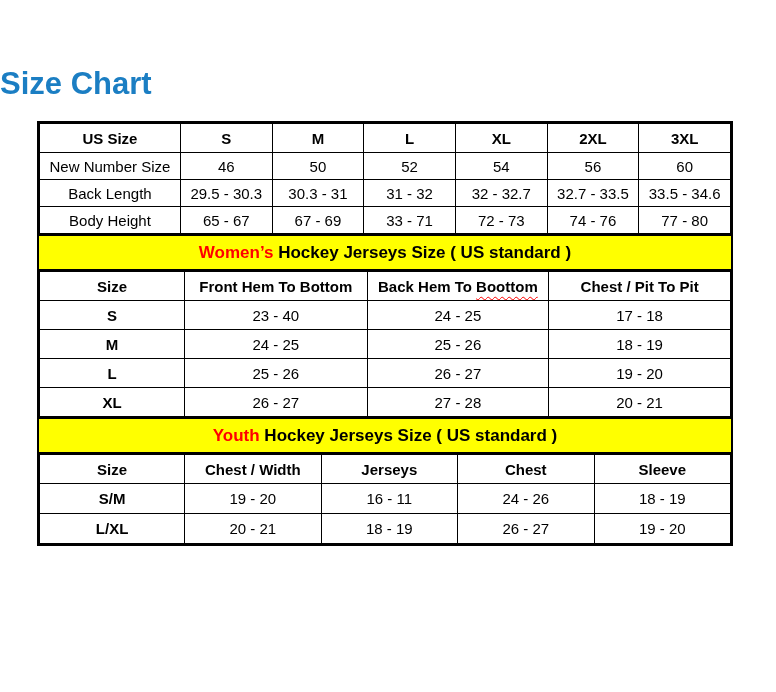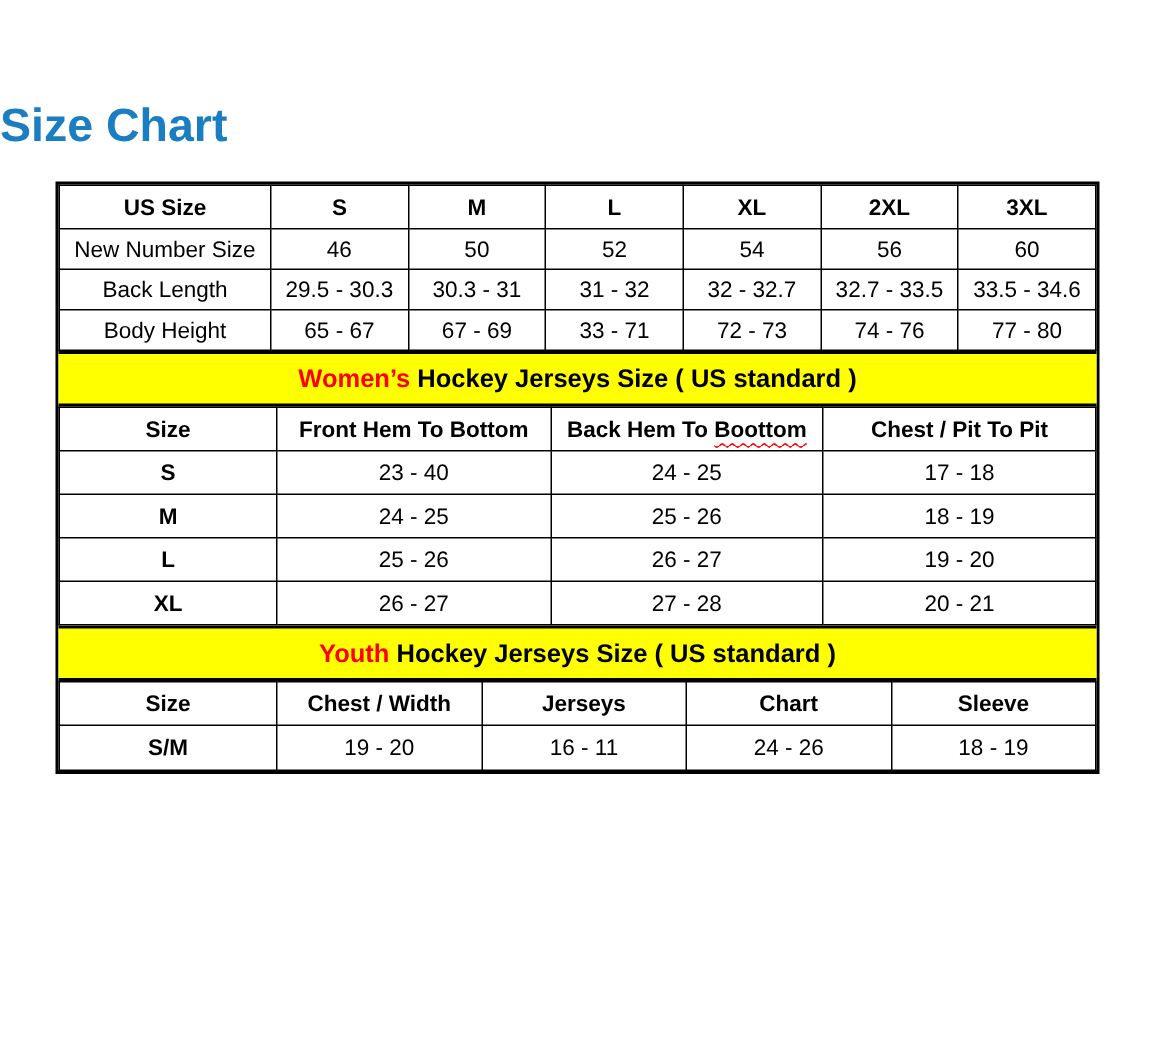--- a/index.html
+++ b/index.html
@@ -193,30 +193,37 @@
           <col style="width:19.75%">
             <col style="width:19.75%">
             <col style="width:19.75%">
             <col style="width:19.75%">
         </colgroup>
         <thead>
             <tr>
               <th>Size</th>
               <th>Chest / Width</th>
               <th>Jerseys</th>
-              <th>Chart</th>
+              <th>Chest</th>
               <th>Sleeve</th>
             </tr>
           </thead>
         <tbody>
             <tr>
               <td class="bold">S/M</td>
               <td>19 - 20</td>
               <td>16 - 11</td>
               <td>24 - 26</td>
               <td>18 - 19</td>
             </tr>
+            <tr>
+              <td class="bold">L/XL</td>
+              <td>20 - 21</td>
+              <td>18 - 19</td>
+              <td>26 - 27</td>
+              <td>19 - 20</td>
+            </tr>
           </tbody>
       </table>
     </section>
 
   </div>
 </div>
 
 </body></html>

